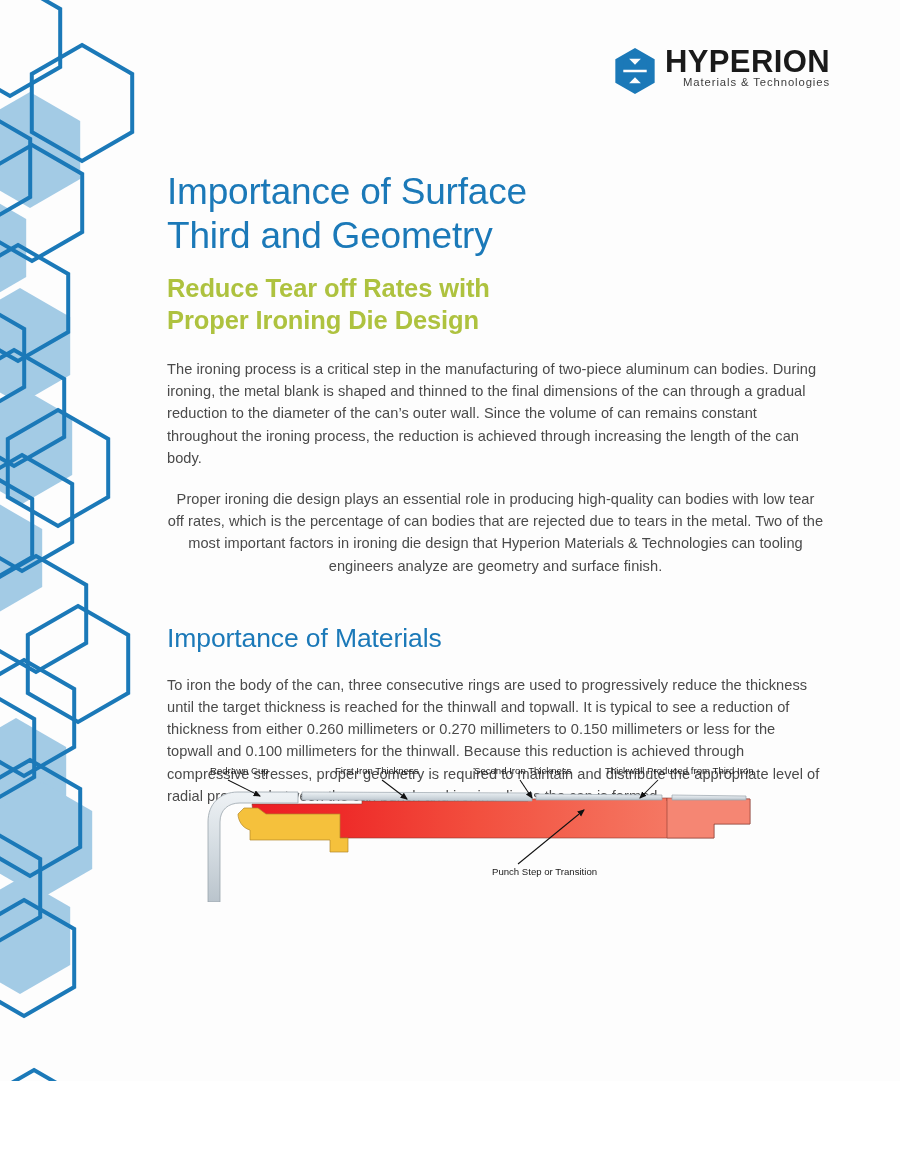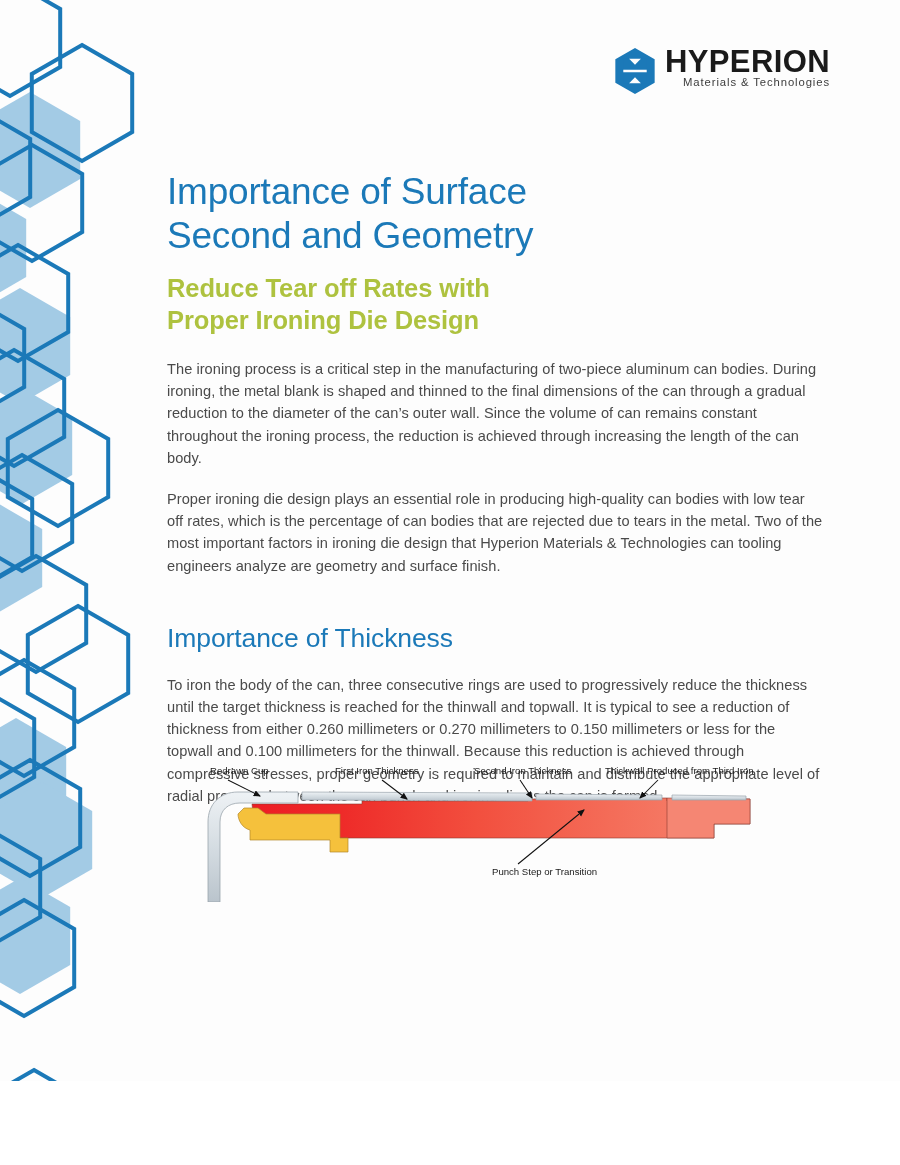--- a/index.html
+++ b/index.html
@@ -87,21 +87,21 @@
     letter-spacing: -0.1px;
   }
   p.body-text {
     margin: 0;
     font-size: 14.6px;
     line-height: 22.2px;
     color: #4a4a4a;
     letter-spacing: 0.05px;
   }
   #para1 { margin-top: 22px; }
-  #para2 { margin-top: 19px; }
+  #para2 { margin-top: 19px; text-align: center; }
 
   h3.section-heading {
     margin: 45px 0 0 0;
     font-size: 26.5px;
     line-height: 32px;
     font-weight: normal;
     color: #1b79b8;
     letter-spacing: -0.1px;
   }
   #para3 { margin-top: 20px; }
@@ -199,32 +199,32 @@
     <div id="logo-text-wrap">
       <div id="logo-word">HYPERION</div>
       <div id="logo-tag">Materials &amp; Technologies</div>
     </div>
   </div>
 
   <div id="content">
 
     <h1 class="doc-title">
       <span>Importance of Surface</span><br>
-      <span>Second and Geometry</span>
+      <span>Third and Geometry</span>
     </h1>
 
     <h2 class="doc-subtitle">
       <span>Reduce Tear off Rates with</span><br>
       <span>Proper Ironing Die Design</span>
     </h2>
 
     <p id="para1" class="body-text">The ironing process is a critical step in the manufacturing of two-piece aluminum can bodies. During ironing, the metal blank is shaped and thinned to the final dimensions of the can through a gradual reduction to the diameter of the can’s outer wall. Since the volume of can remains constant throughout the ironing process, the reduction is achieved through increasing the length of the can body.</p>
     <p id="para2" class="body-text">Proper ironing die design plays an essential role in producing high-quality can bodies with low tear off rates, which is the percentage of can bodies that are rejected due to tears in the metal. Two of the most important factors in ironing die design that Hyperion Materials &amp; Technologies can tooling engineers analyze are geometry and surface finish.</p>
 
-    <h3 class="section-heading">Importance of Thickness</h3>
+    <h3 class="section-heading">Importance of Materials</h3>
 
     <p id="para3" class="body-text">To iron the body of the can, three consecutive rings are used to progressively reduce the thickness until the target thickness is reached for the thinwall and topwall. It is typical to see a reduction of thickness from either 0.260 millimeters or 0.270 millimeters to 0.150 millimeters or less for the topwall and 0.100 millimeters for the thinwall. Because this reduction is achieved through compressive stresses, proper geometry is required to maintain and distribute the appropriate level of radial pressure between the can punch and ironing die as the can is formed.</p>
   </div>
 
   <svg id="figure" viewBox="0 0 640 150">
     <defs>
       <linearGradient id="redgrad" x1="0" y1="0" x2="1" y2="0">
         <stop offset="0%" stop-color="#ed1c24"></stop>
         <stop offset="18%" stop-color="#ee2b29"></stop>
         <stop offset="45%" stop-color="#f24f3e"></stop>

